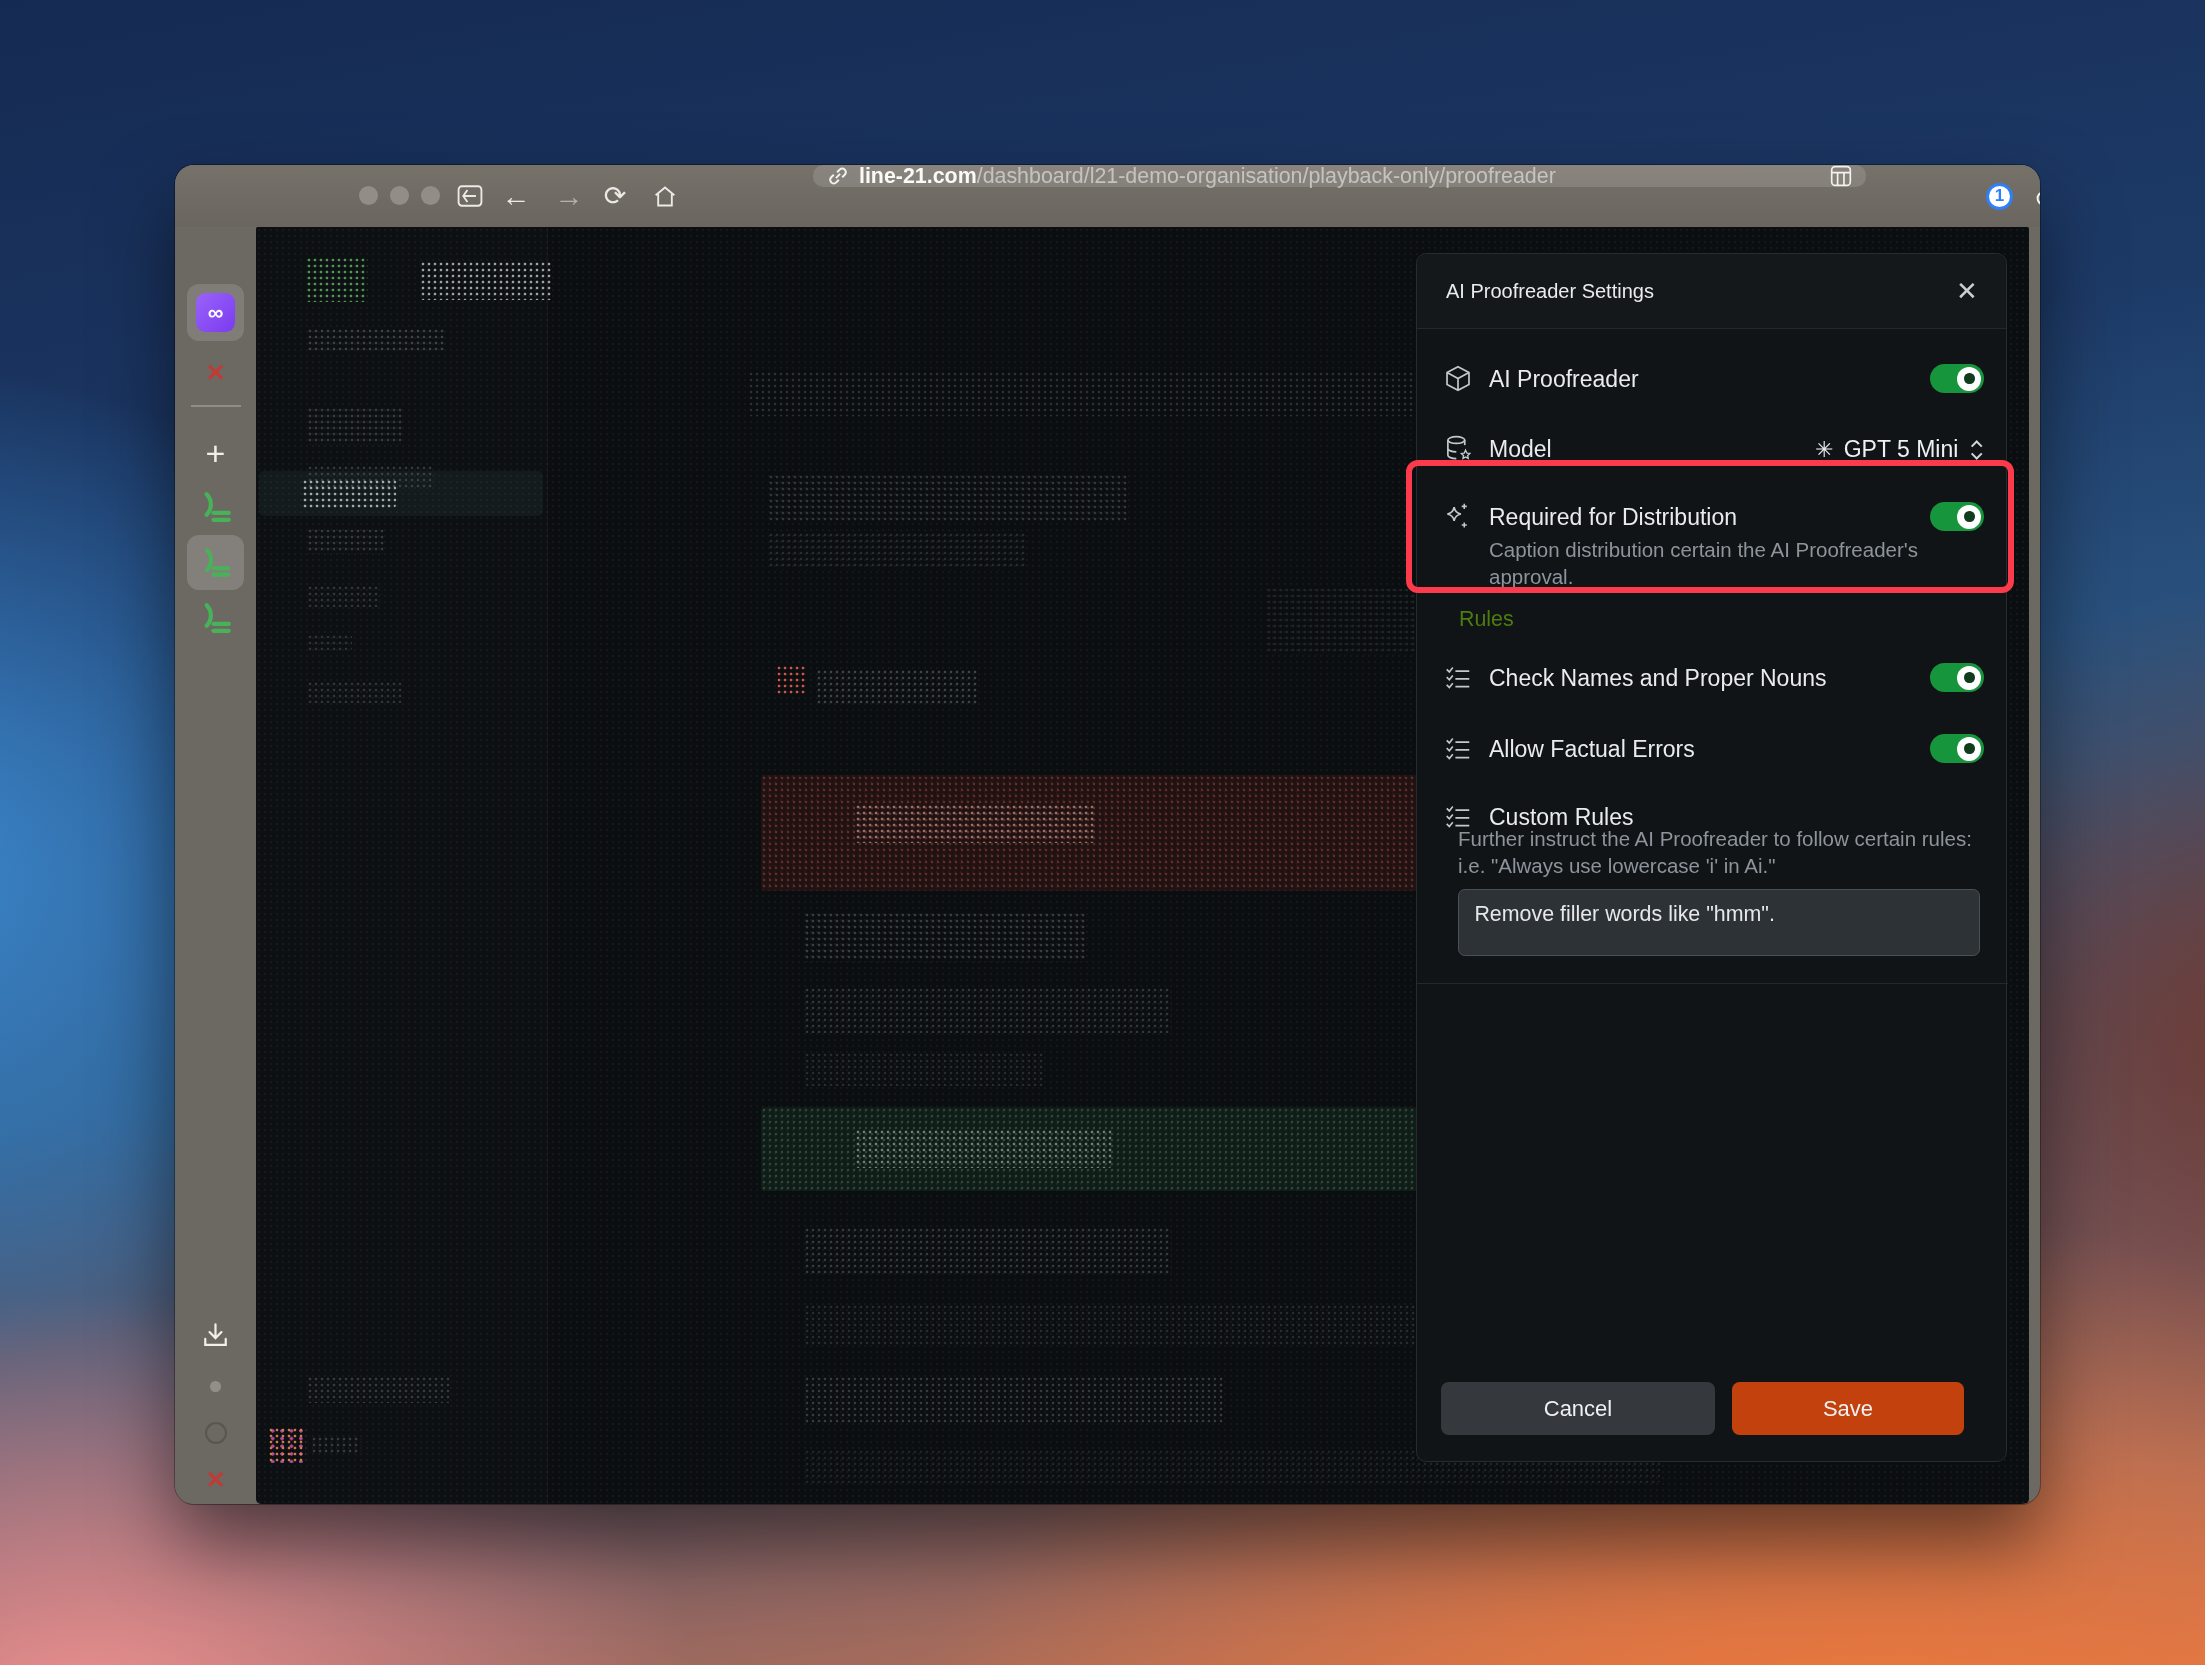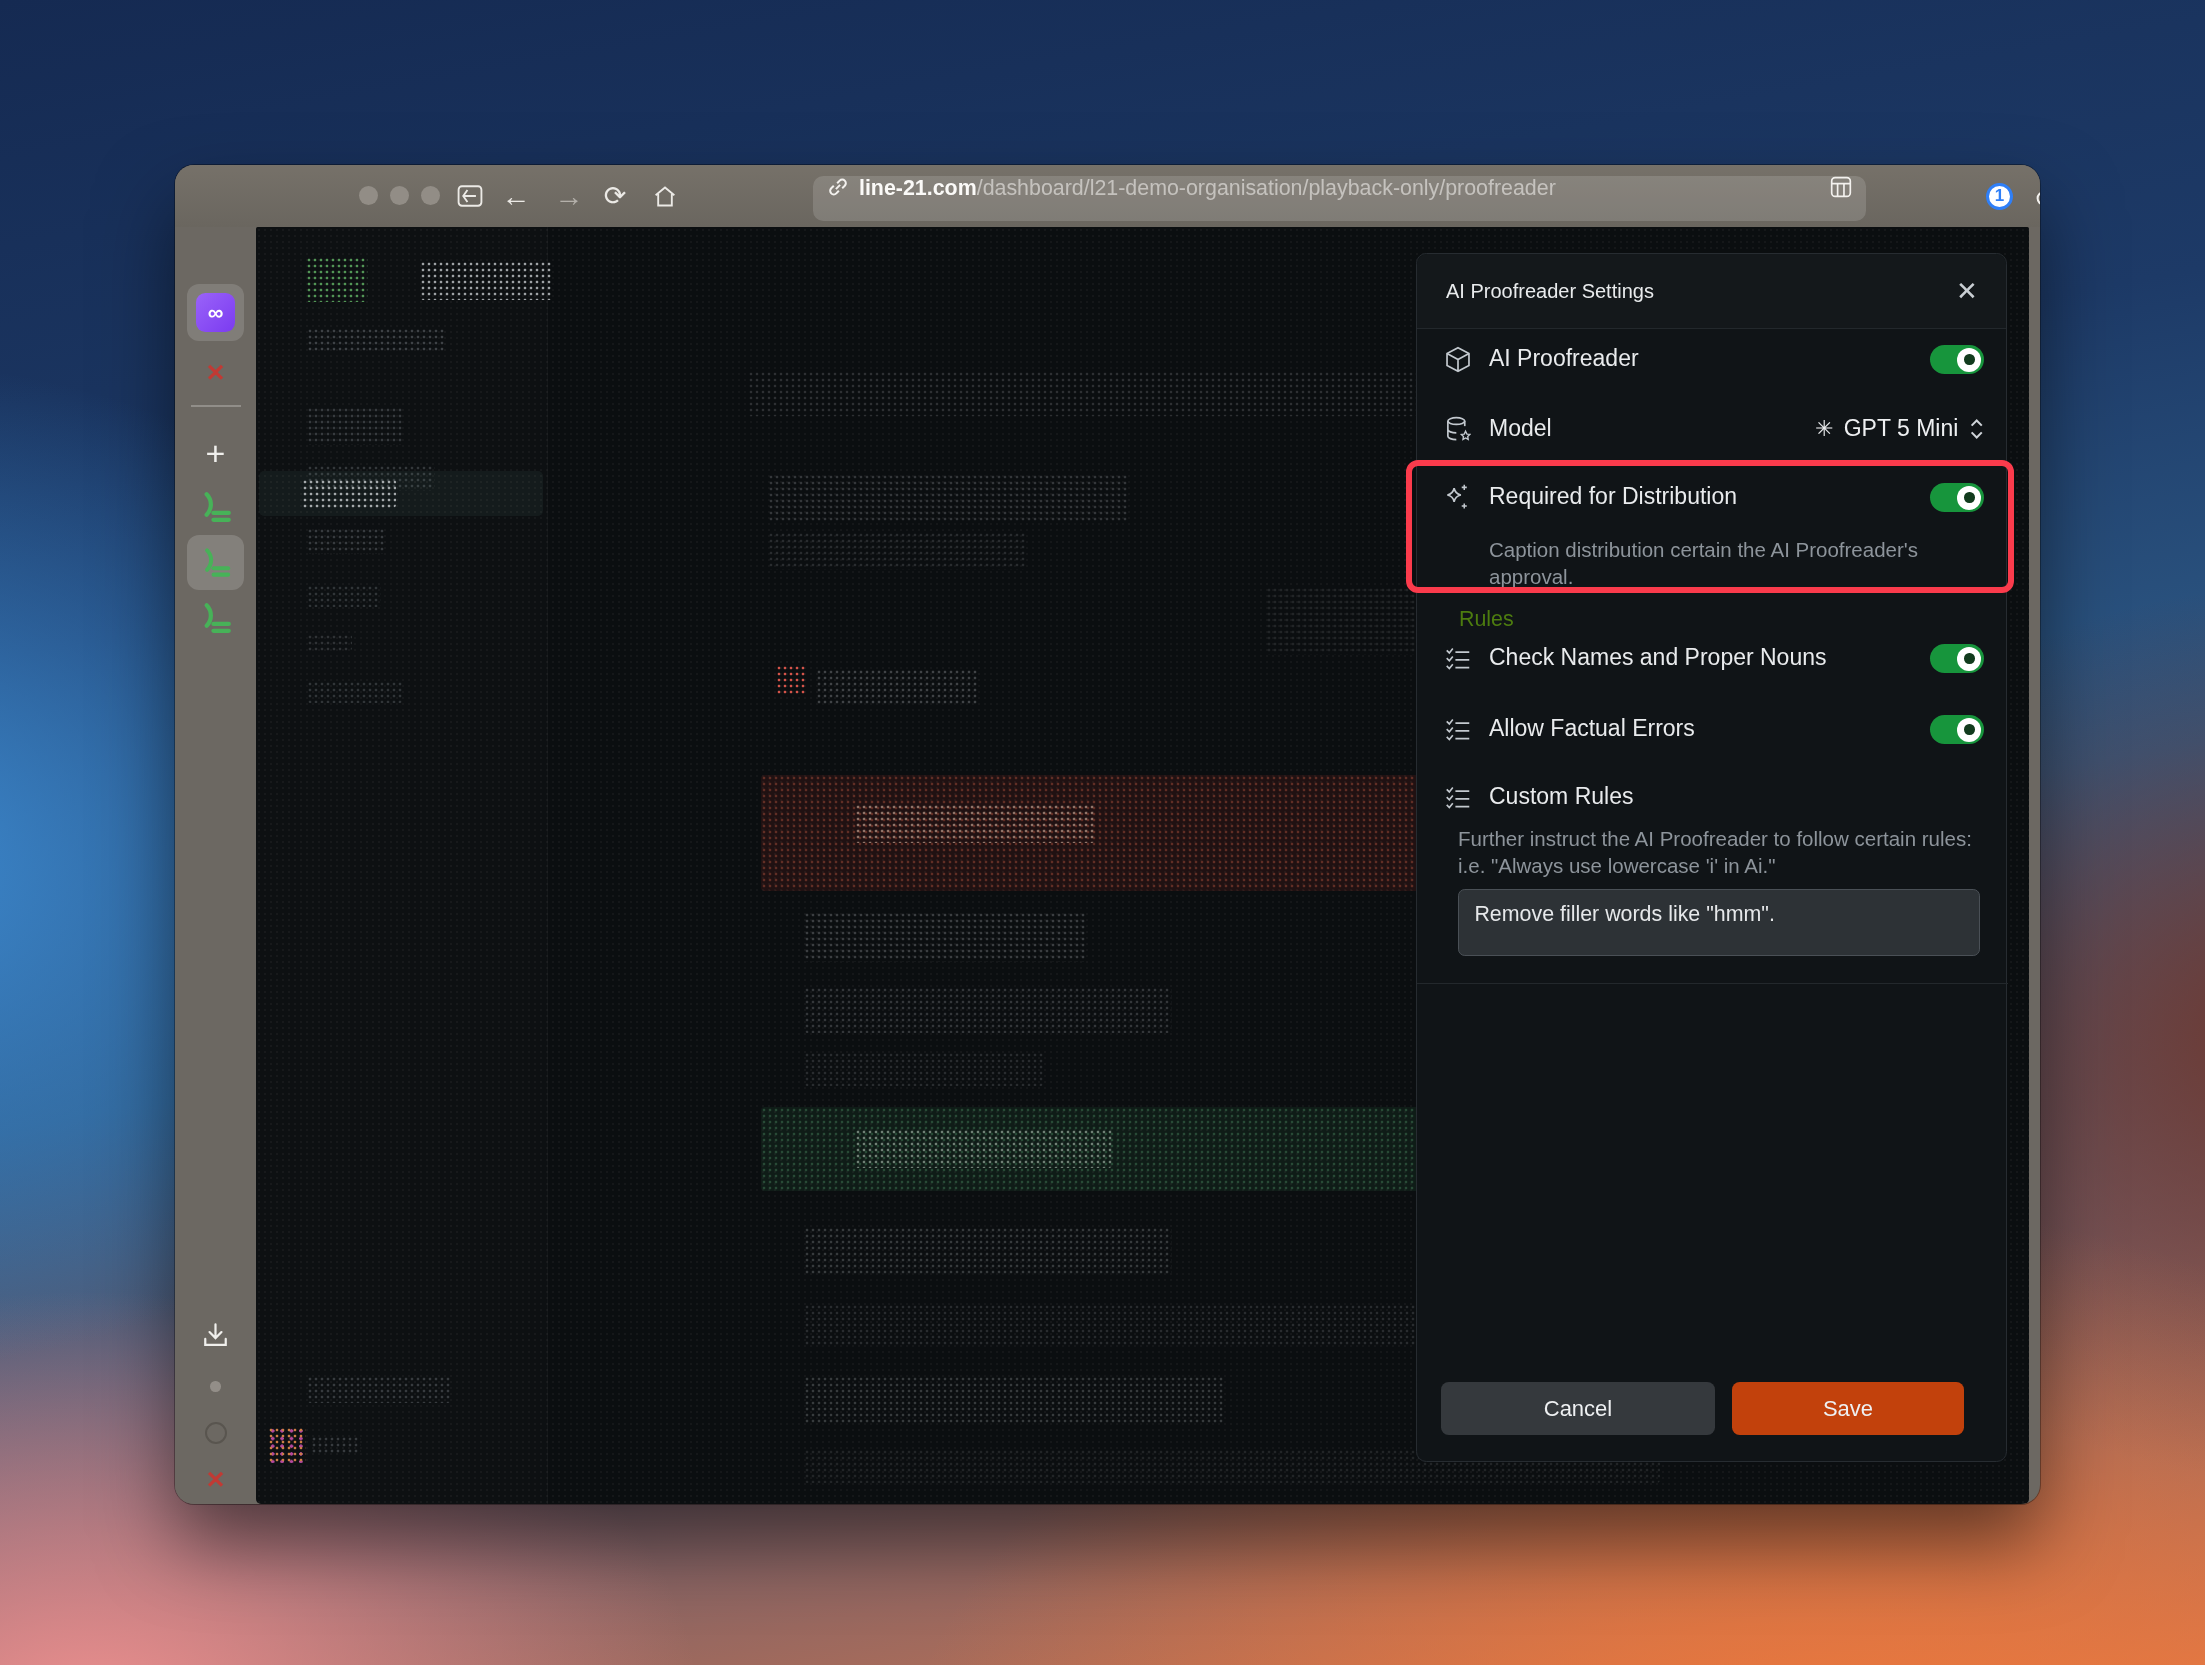--- a/index.html
+++ b/index.html
@@ -12,22 +12,22 @@
       radial-gradient(942px 770px at 104% 62%, rgba(112,52,40,.9) 0%, rgba(112,52,40,0) 58%),
       linear-gradient(170deg,#152a52 0%,#1d3a67 32%,#2e5a86 55%,#77606a 78%,#d4764c 100%);
   }
   
   .window{position:absolute;left:175px;top:165px;width:1865px;height:1339px;
     background:#6c6862;border-radius:19px;box-shadow:0 39px 77px rgba(0,0,0,.5),0 0 0 0.9px rgba(0,0,0,.35);
     overflow:hidden;}
   .toolbar{position:relative;height:62px;background:linear-gradient(#767169,#6a665f);}
   .tl{position:absolute;top:21.4px;width:19px;height:19px;border-radius:50%;background:#928d86;}
   .tb-ico{position:absolute;top:0;height:62px;display:flex;align-items:center;justify-content:center;color:#eceae6;}
-  .urlbar{position:absolute;left:638px;top:11px;width:1053px;height:45px;border-radius:10.3px;
-    background:rgba(255,255,255,.14);display:flex;align-items:flex-start;padding:0 13.7px;box-sizing:border-box;color:#f3f1ee;}
+  .urlbar{position:absolute;left:638px;top:0;width:1053px;height:22px;border-radius:10.3px;
+    background:rgba(255,255,255,.14);display:flex;align-items:center;padding:0 13.7px;box-sizing:border-box;color:#f3f1ee;}
   .urlbar .domain{font-weight:700;font-size:21.4px;color:#fbfaf8;}
   .urlbar .path{font-size:21.4px;color:rgba(250,248,245,.55);white-space:nowrap;overflow:hidden;}
   
   .appbody{position:relative;display:flex;height:1277px;padding:0 11px 0 0;box-sizing:border-box;background:transparent;}
   .rail{position:relative;width:81px;background:#6c6862;flex:none;}
   .rail .ric{position:absolute;left:0;width:81px;display:flex;align-items:center;justify-content:center;}
   .content{position:relative;flex:1;background:#0b0e10;border-radius:1.7px 1.7px 5.1px 5.1px;overflow:hidden;
     background-image:radial-gradient(circle,rgba(255,255,255,.040) 1.1px,transparent 1.3px);
     background-size:6px 6px;}
   .appsidebar{position:absolute;left:0;top:0;width:291px;height:100%;background:rgba(255,255,255,.012);
@@ -37,21 +37,21 @@
     background-size:6px 6px;}
   .tint{position:absolute;}
   
   .panel{position:absolute;left:1160px;top:26px;width:591px;height:1209px;background:#101417;
     border:0.9px solid #272c31;border-radius:10.3px;box-sizing:border-box;color:#e9ebed;}
   .panel-h{position:relative;height:75px;border-bottom:0.9px solid #23282c;display:flex;align-items:center;
     padding:0 29px;box-sizing:border-box;background:#14181b;border-radius:10.3px 10.3px 0 0;}
   .panel-h .t{font-size:20px;color:#e9ebed;}
   .panel-x{position:absolute;right:22px;top:20.5px;width:34px;height:34px;display:flex;align-items:center;justify-content:center;
     color:#c9ced3;font-size:26px;cursor:default;}
-  .prow{position:absolute;left:0;width:591px;padding:0 24px 0 26px;box-sizing:border-box;display:flex;align-items:flex-start;}
+  .prow{position:absolute;left:0;width:591px;padding:0 24px 0 26px;box-sizing:border-box;display:flex;align-items:flex-end;}
   .prow .ic{width:29px;height:29px;flex:none;margin-right:17px;display:flex;align-items:center;justify-content:center;color:#c3c9cf;}
   .prow .lb{font-size:23px;color:#e9ebed;flex:1;}
   .toggle{position:relative;width:54px;height:29px;border-radius:14.6px;background:#17953c;flex:none;}
   .toggle .knob{position:absolute;right:2.6px;top:2.6px;width:24px;height:24px;border-radius:50%;background:#fff;}
   .toggle .knob::after{content:"";position:absolute;left:6.8px;top:6.8px;width:10.3px;height:10.3px;border-radius:50%;background:#123c1e;}
   .pdesc{position:absolute;left:72px;width:479px;font-size:20.5px;line-height:26.5px;color:#8d949b;}
   .rules-h{position:absolute;left:42px;font-size:21.4px;color:#4d7c0f;}
   .selectval{display:flex;align-items:center;gap:10.3px;color:#eef0f2;font-size:23px;}
   .txtarea{position:absolute;left:41px;width:522px;height:67px;background:#2d3236;border:0.9px solid #4a5056;
     border-radius:6.8px;color:#e6e8ea;font-size:21.4px;font-family:"Liberation Sans",sans-serif;

